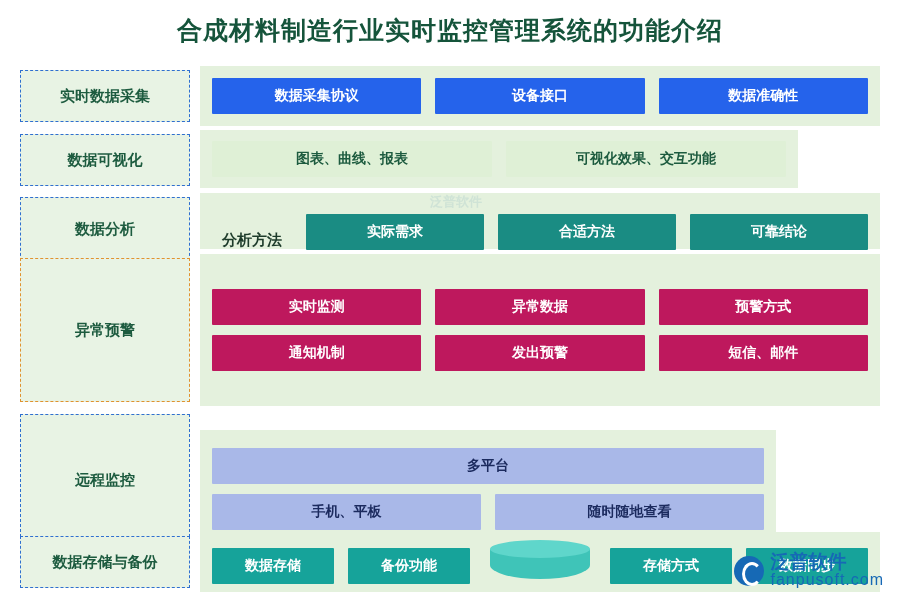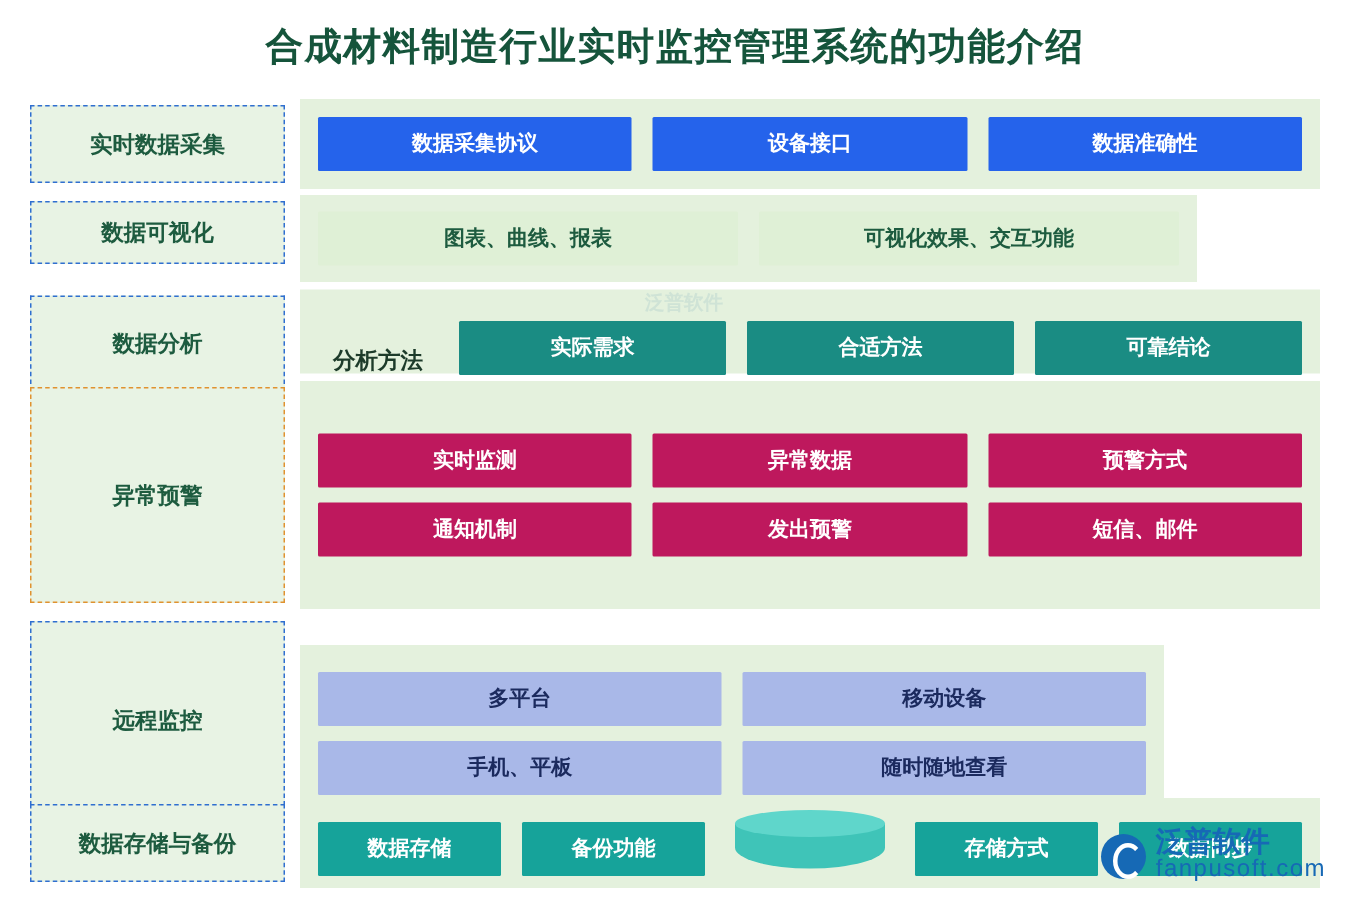--- a/index.html
+++ b/index.html
@@ -171,21 +171,21 @@
     <span>实时数据采集</span>
   </div>
   <div class="panel" style="top:9px;height:60px;width:680px;">
     <div class="chips">
       <div class="chip blue">数据采集协议</div>
       <div class="chip blue">设备接口</div>
       <div class="chip blue">数据准确性</div>
     </div>
   </div>
 
-  <div class="label-box dash-blue" style="top:77px;height:42px;">
+  <div class="label-box dash-blue" style="top:77px;height:52px;">
     <span>数据可视化</span>
   </div>
   <div class="panel" style="top:73px;height:58px;width:598px;">
     <div class="chips">
       <div class="chip lightgreen">图表、曲线、报表</div>
       <div class="chip lightgreen">可视化效果、交互功能</div>
     </div>
   </div>
 
   <div class="label-box dash-blue" style="top:140px;height:64px;">
@@ -215,21 +215,20 @@
       <div class="chip darkgreen">短信、邮件</div>
     </div>
   </div>
 
   <div class="label-box dash-blue" style="top:357px;height:133px;">
     <span>远程监控</span>
   </div>
   <div class="panel" style="top:373px;height:118px;width:576px;">
     <div class="chips">
       <div class="chip periwinkle">多平台</div>
-      <div class="chip periwinkle">移动设备</div>
     </div>
     <div class="chips">
       <div class="chip periwinkle">手机、平板</div>
       <div class="chip periwinkle">随时随地查看</div>
     </div>
   </div>
 
   <div class="label-box dash-blue" style="top:479px;height:52px;">
     <span>数据存储与备份</span>
   </div>

